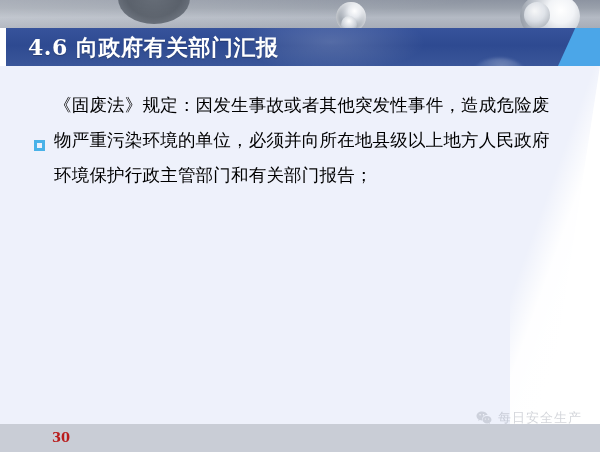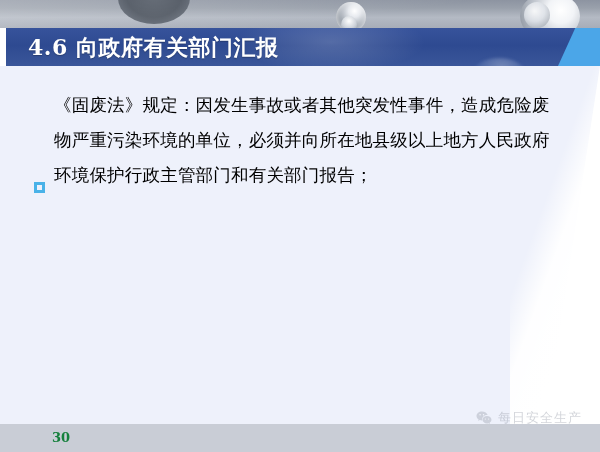--- a/index.html
+++ b/index.html
@@ -163,21 +163,21 @@
     position: absolute;
     left: 0;
     top: 74px;
     width: 600px;
     height: 340px;
     padding: 14px 34px 0 30px;
     box-sizing: border-box;
   }
   .bullet-block {
     display: flex;
-    align-items: flex-end;
+    align-items: center;
   }
   .bullet-block + .bullet-block {
     margin-top: 56px;
   }
   .bullet-marker {
     flex: 0 0 auto;
     width: 11px;
     height: 11px;
     margin: 9px 9px 0 4px;
     border: 3px solid #49b2e8;
@@ -212,21 +212,21 @@
     width: 600px;
     height: 1px;
     background: #b7bcc7;
   }
   .page-number {
     position: absolute;
     left: 52px;
     top: 424px;
     height: 28px;
     line-height: 28px;
-    color: #15803d;
+    color: #b91c1c;
     font-family: "DejaVu Serif", "Liberation Serif", serif;
     font-weight: bold;
     font-size: 13px;
   }
 
   
   .watermark {
     position: absolute;
     right: 18px;
     top: 409px;

